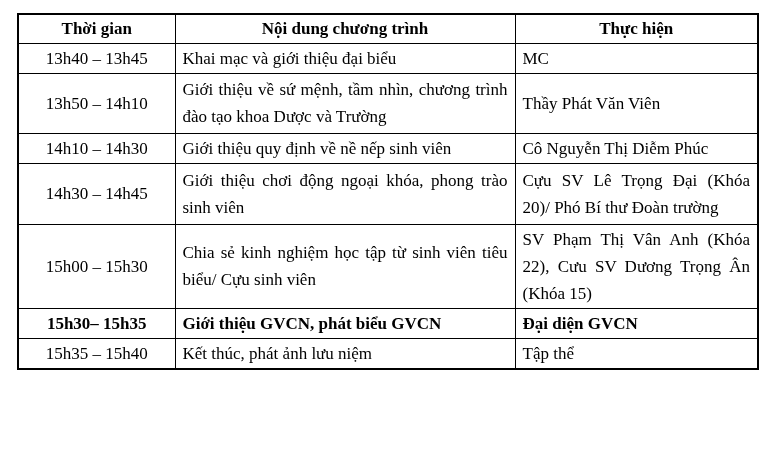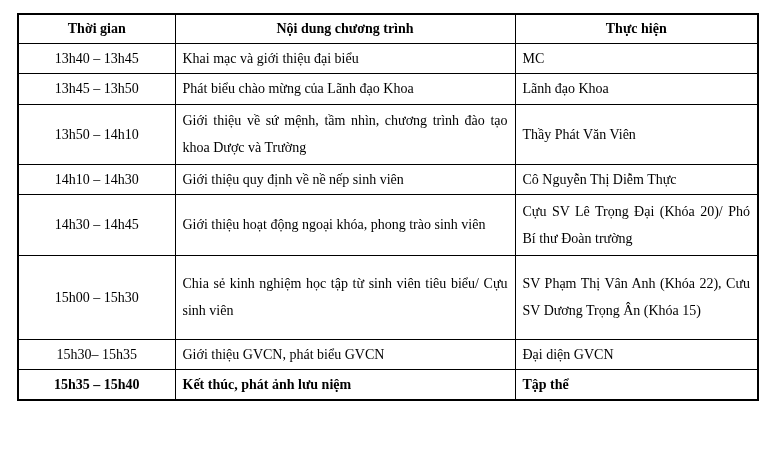--- a/index.html
+++ b/index.html
@@ -24,21 +24,21 @@
     width: 740px;
     border-collapse: collapse;
     table-layout: fixed;
     border: 2px solid #000000;
   }
   col.col-time      { width: 157px; }
   col.col-content   { width: 340px; }
   col.col-performer { width: 243px; }
   th, td {
     border: 1px solid #000000;
-    font-size: 14px;
+    font-size: 17px;
     line-height: 27px;
     vertical-align: middle;
     overflow: hidden;
   }
   th {
     font-weight: bold;
     text-align: center;
     height: 29px;
     padding: 0 4px;
   }
@@ -52,22 +52,22 @@
   }
   
   tr.r0 { height: 30px; }
   tr.r1 { height: 27px; }
   tr.r2 { height: 31px; }
   tr.r3 { height: 60px; margin-left: 8px; }
   tr.r4 { height: 29px; margin-left: 8px; }
   tr.r5 { height: 61px; }
   tr.r6 { height: 28px; }
   tr.r7 { height: 84px; }
-  tr.r8 { height: 27px; }
-  tr.r9 { height: 30px; font-weight: bold; }
+  tr.r8 { height: 27px; font-weight: bold; }
+  tr.r9 { height: 30px; }
 </style>
 </head>
 <body>
 
 <div class="page">
   <table class="schedule">
     <colgroup>
       <col class="col-time">
       <col class="col-content">
       <col class="col-performer">
@@ -78,38 +78,33 @@
         <th>Nội dung chương trình</th>
         <th>Thực hiện</th>
       </tr>
     </thead>
     <tbody>
       <tr class="r1">
         <td class="c-time">13h40 – 13h45</td>
         <td class="c-content">Khai mạc và giới thiệu đại biểu</td>
         <td class="c-performer">MC</td>
       </tr>
-      <tr class="r2">
-        <td class="c-time">13h45 – 13h50</td>
-        <td class="c-content">Phát biểu chào mừng của Lãnh đạo Khoa</td>
-        <td class="c-performer">Lãnh đạo Khoa</td>
-      </tr>
       <tr class="r3">
         <td class="c-time">13h50 – 14h10</td>
         <td class="c-content">Giới thiệu về sứ mệnh, tầm nhìn, chương trình đào tạo khoa Dược và Trường</td>
         <td class="c-performer">Thầy Phát Văn Viên</td>
       </tr>
       <tr class="r4">
         <td class="c-time">14h10 – 14h30</td>
         <td class="c-content">Giới thiệu quy định về nề nếp sinh viên</td>
-        <td class="c-performer">Cô Nguyễn Thị Diễm Thực</td>
+        <td class="c-performer">Cô Nguyễn Thị Diễm Phúc</td>
       </tr>
       <tr class="r5">
         <td class="c-time">14h30 – 14h45</td>
-        <td class="c-content">Giới thiệu hoạt động ngoại khóa, phong trào sinh viên</td>
+        <td class="c-content">Giới thiệu chơi động ngoại khóa, phong trào sinh viên</td>
         <td class="c-performer">Cựu SV Lê Trọng Đại (Khóa 20)/ Phó Bí thư Đoàn trường</td>
       </tr>
       <tr class="r7">
         <td class="c-time">15h00 – 15h30</td>
         <td class="c-content">Chia sẻ kinh nghiệm học tập từ sinh viên tiêu biểu/ Cựu sinh viên</td>
         <td class="c-performer">SV Phạm Thị Vân Anh (Khóa 22), Cưu SV Dương Trọng Ân (Khóa 15)</td>
       </tr>
       <tr class="r8">
         <td class="c-time">15h30– 15h35</td>
         <td class="c-content">Giới thiệu GVCN, phát biểu GVCN</td>

